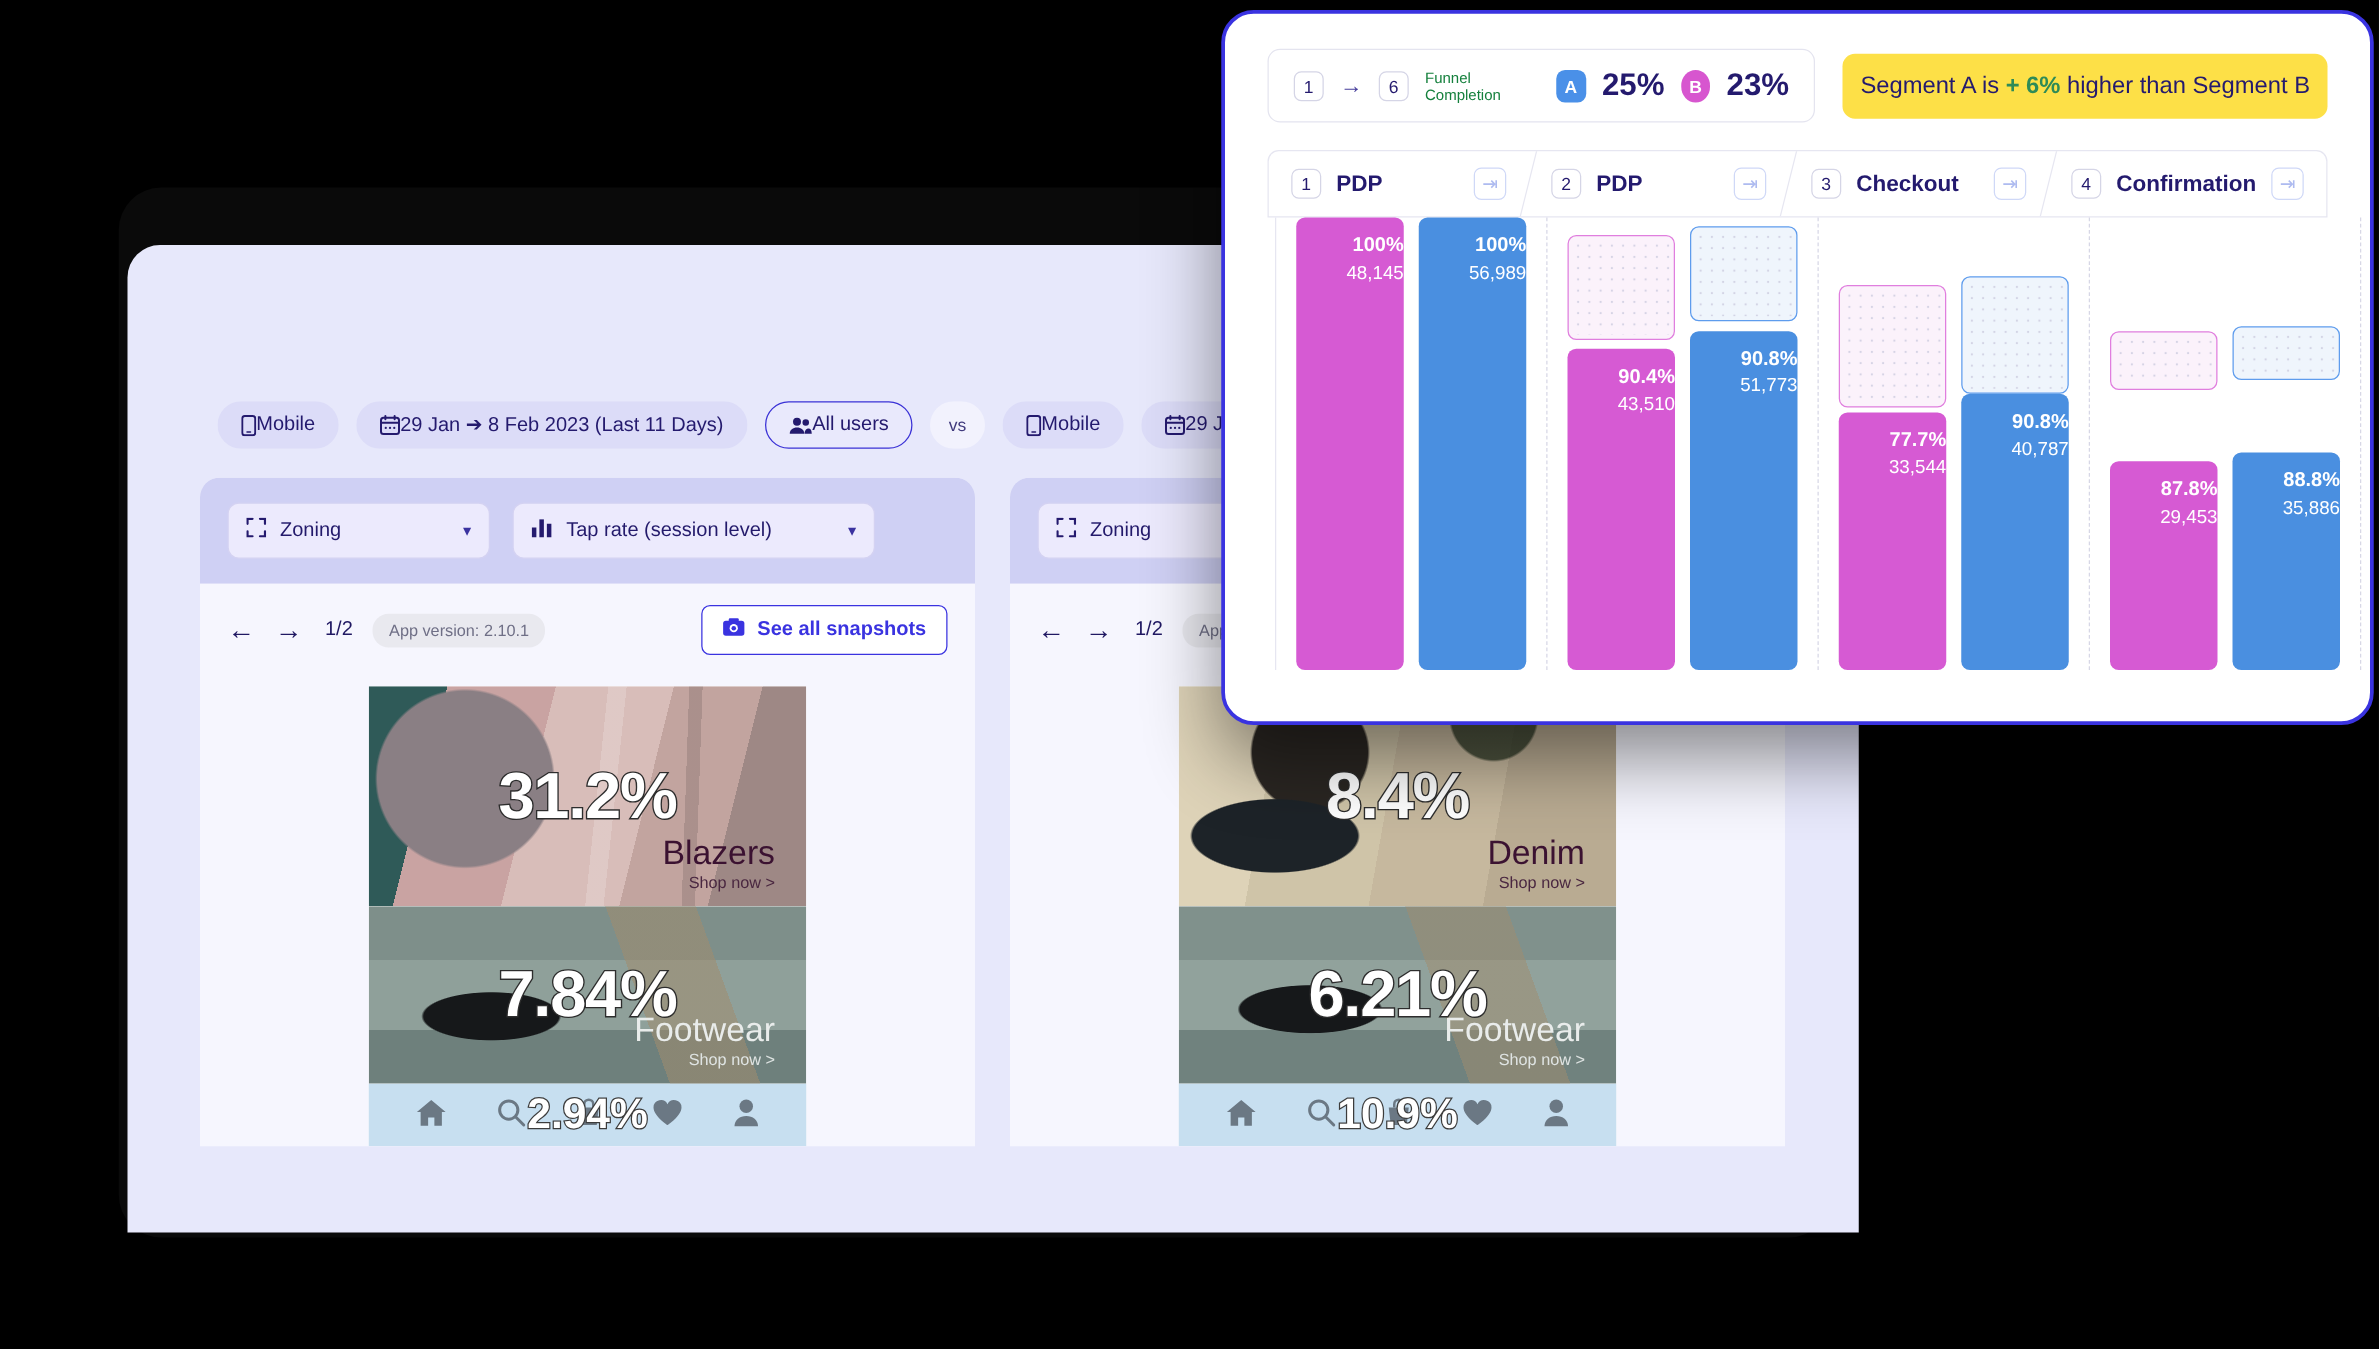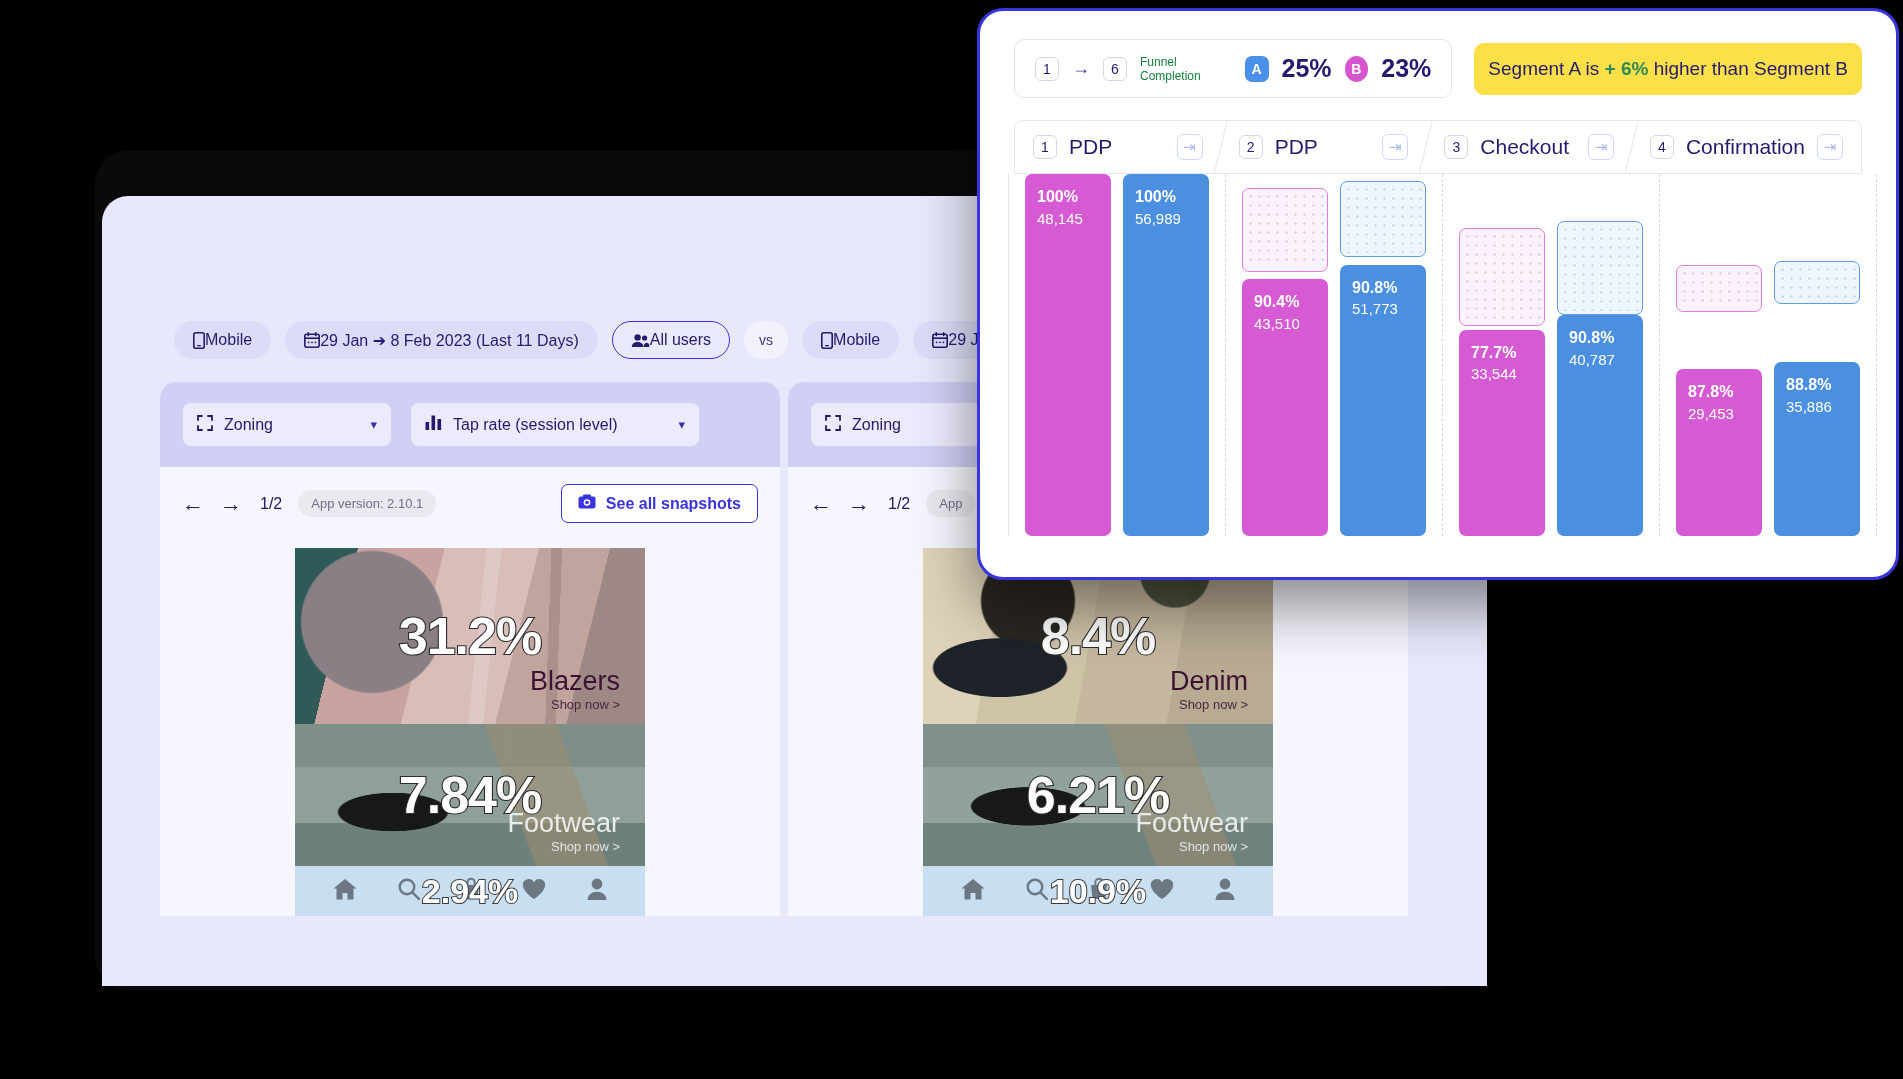--- a/index.html
+++ b/index.html
@@ -64,21 +64,21 @@
     background: #f2f2fd; padding: 0 14px; font-size: 14px;
     color: #403a7d; border-radius: 19px;
   }
   .chip svg { display: block; }
 
   
   .panels {
     position: absolute;
     left: 58px; top: 186px;
     display: flex;
-    gap: 8px;
+    gap: 28px;
   }
   .panel {
     width: 620px;
     background: #f6f6fe;
     border-radius: 16px 16px 0 0;
     overflow: hidden;
   }
   .panel-selectors {
     display: flex; gap: 18px;
     padding: 20px 22px;
@@ -275,36 +275,37 @@
     flex: 1;
     display: flex; align-items: center; gap: 12px;
     padding: 0 18px;
     position: relative;
   }
   .step + .step::before {
     content:""; position: absolute; left: -1px; top: -4px;
     width: 1px; height: 62px; background: #e6e6f1;
     transform: skewX(-14deg);
   }
-  .step-name { font-size: 21px; font-weight: normal; color: #241a6e; }
+  .step-name { font-size: 18px; font-weight: bold; color: #241a6e; }
   .step-exit {
     margin-left: auto;
     width: 26px; height: 26px;
     border: 1px solid #cfd8f7; border-radius: 6px;
     display: flex; align-items: center; justify-content: center;
     color: #aebbf0; font-size: 15px;
     cursor: pointer;
   }
 
   .chart-area {
     position: relative;
-    margin: 0 28px;
+    margin: 0 40px;
     height: 362px;
     display: flex;
     border-left: 1px solid #e6e6f1;
+    text-align: right;
   }
   .col {
     flex: 1;
     position: relative;
     border-right: 1px dashed #d7d7e6;
     display: flex;
     align-items: flex-end;
     justify-content: center;
     gap: 12px;
     padding: 0 16px 0 16px;

